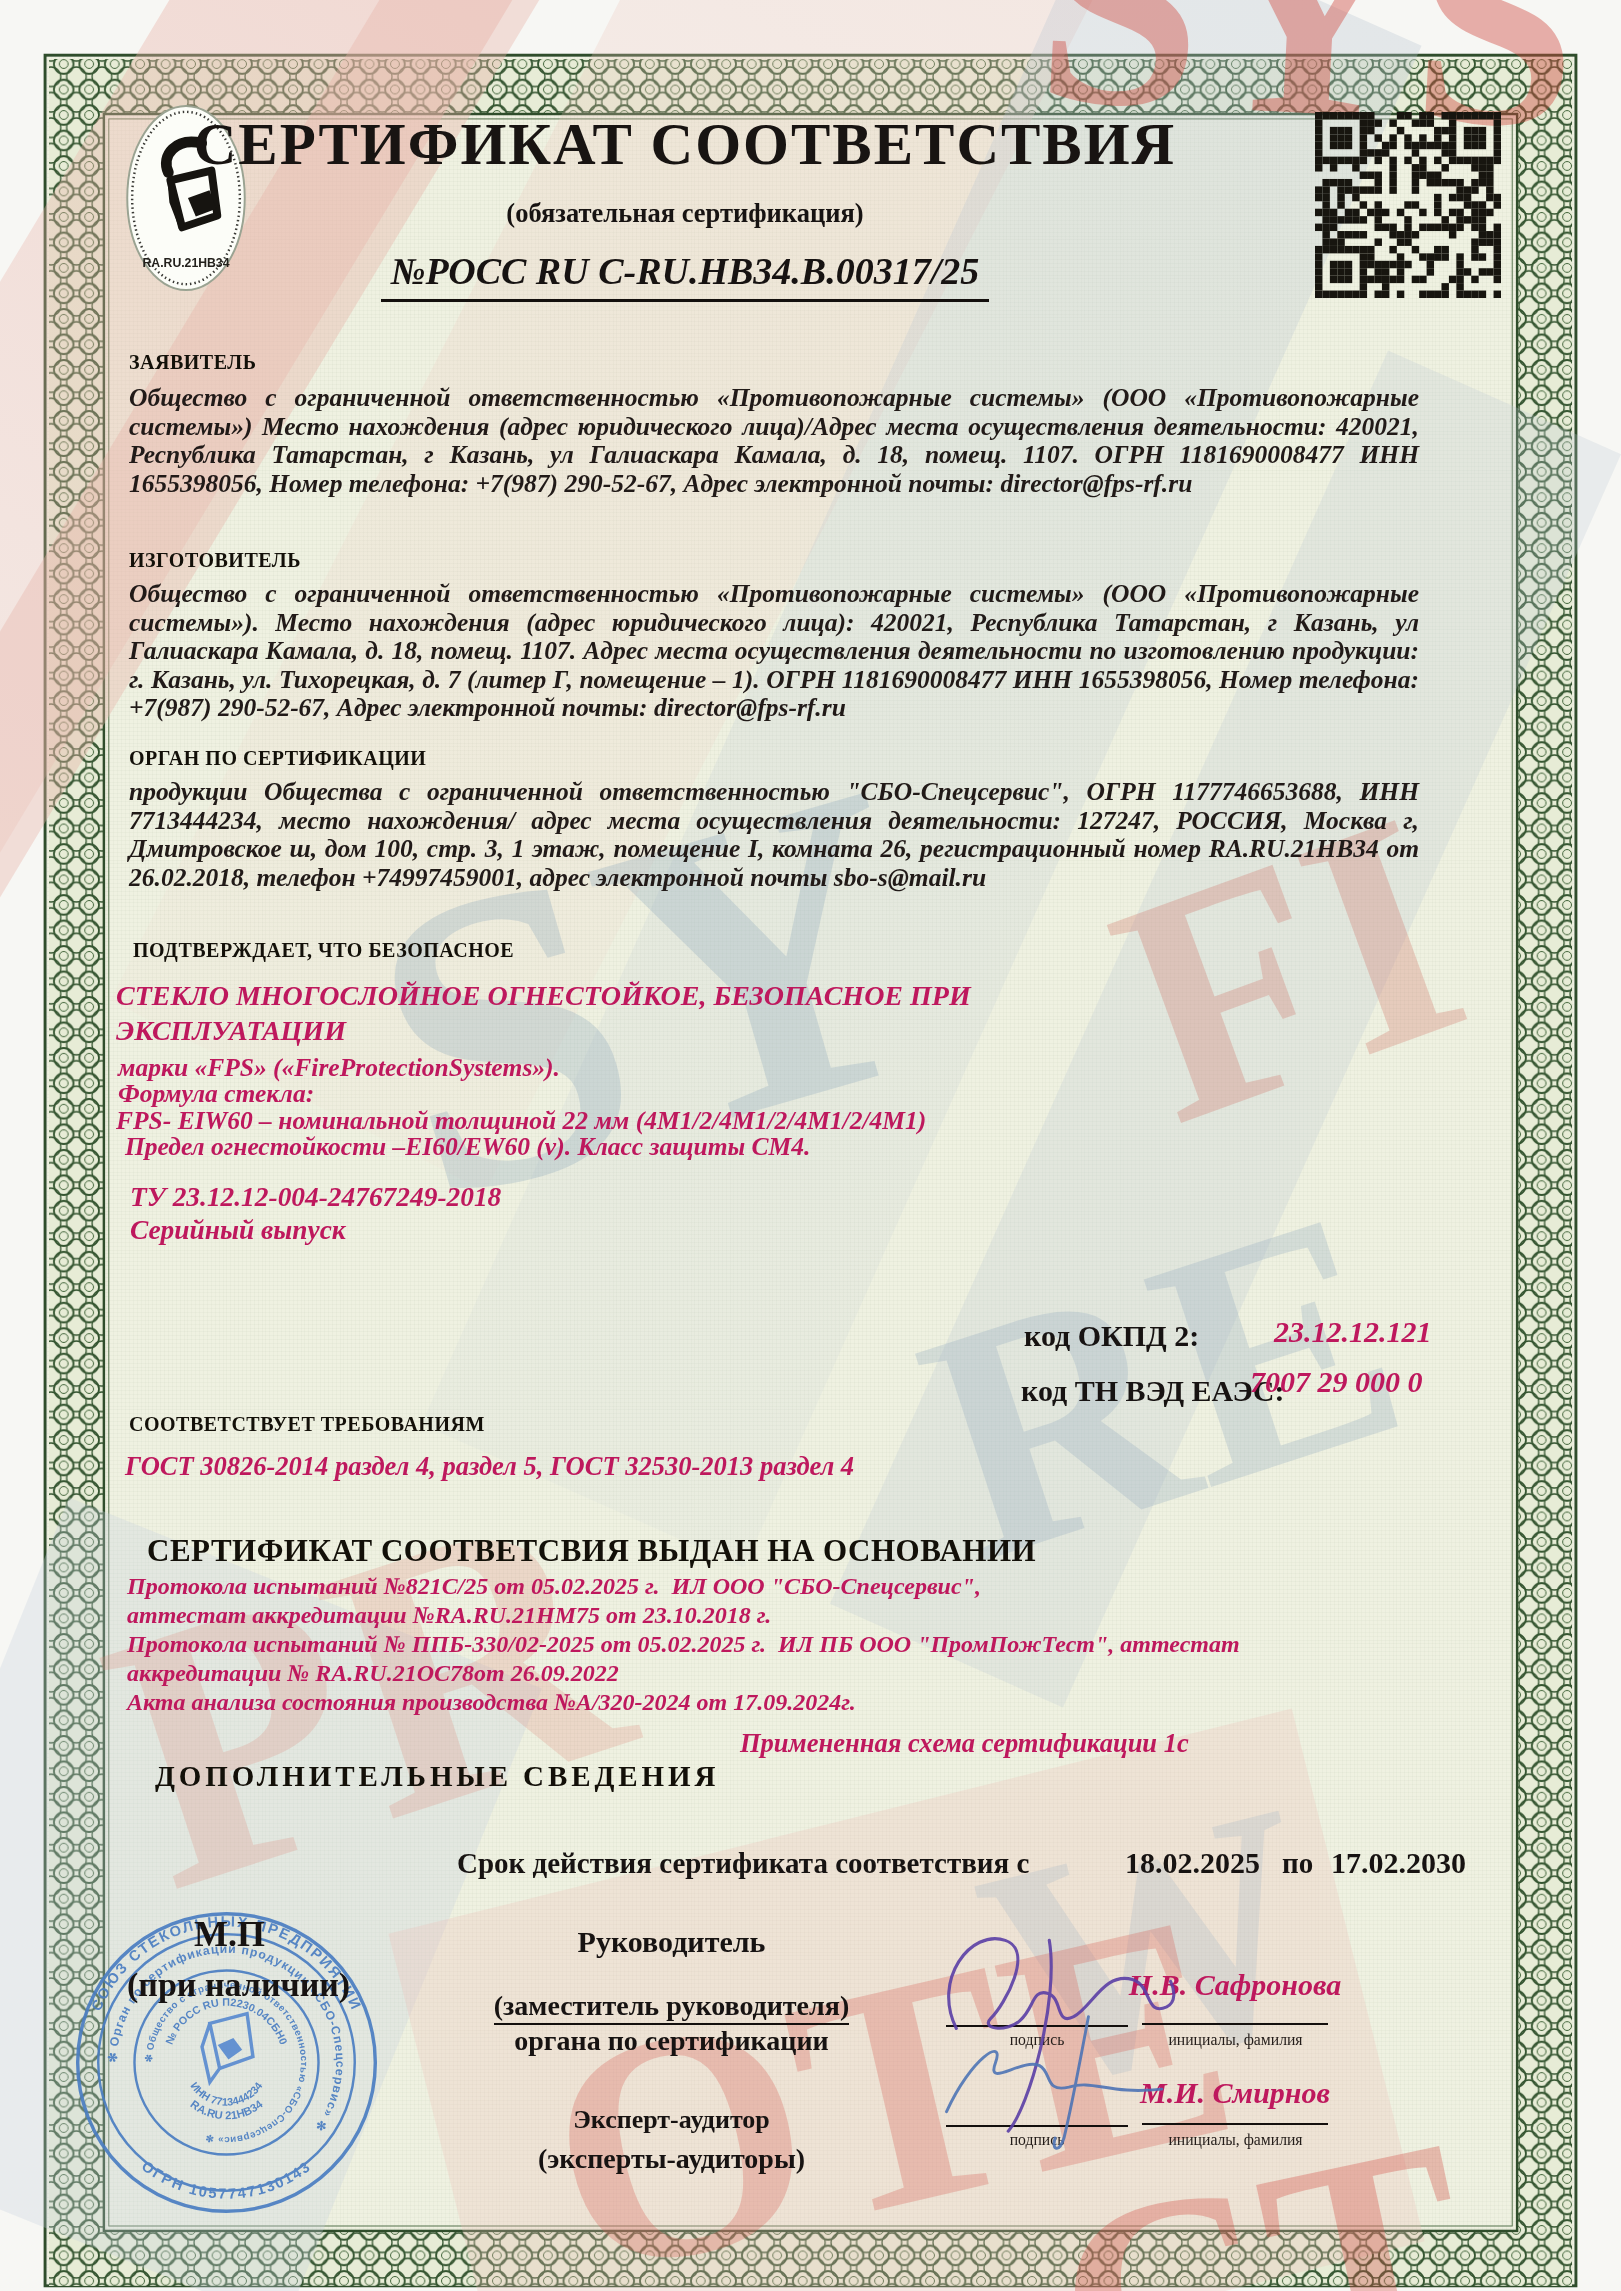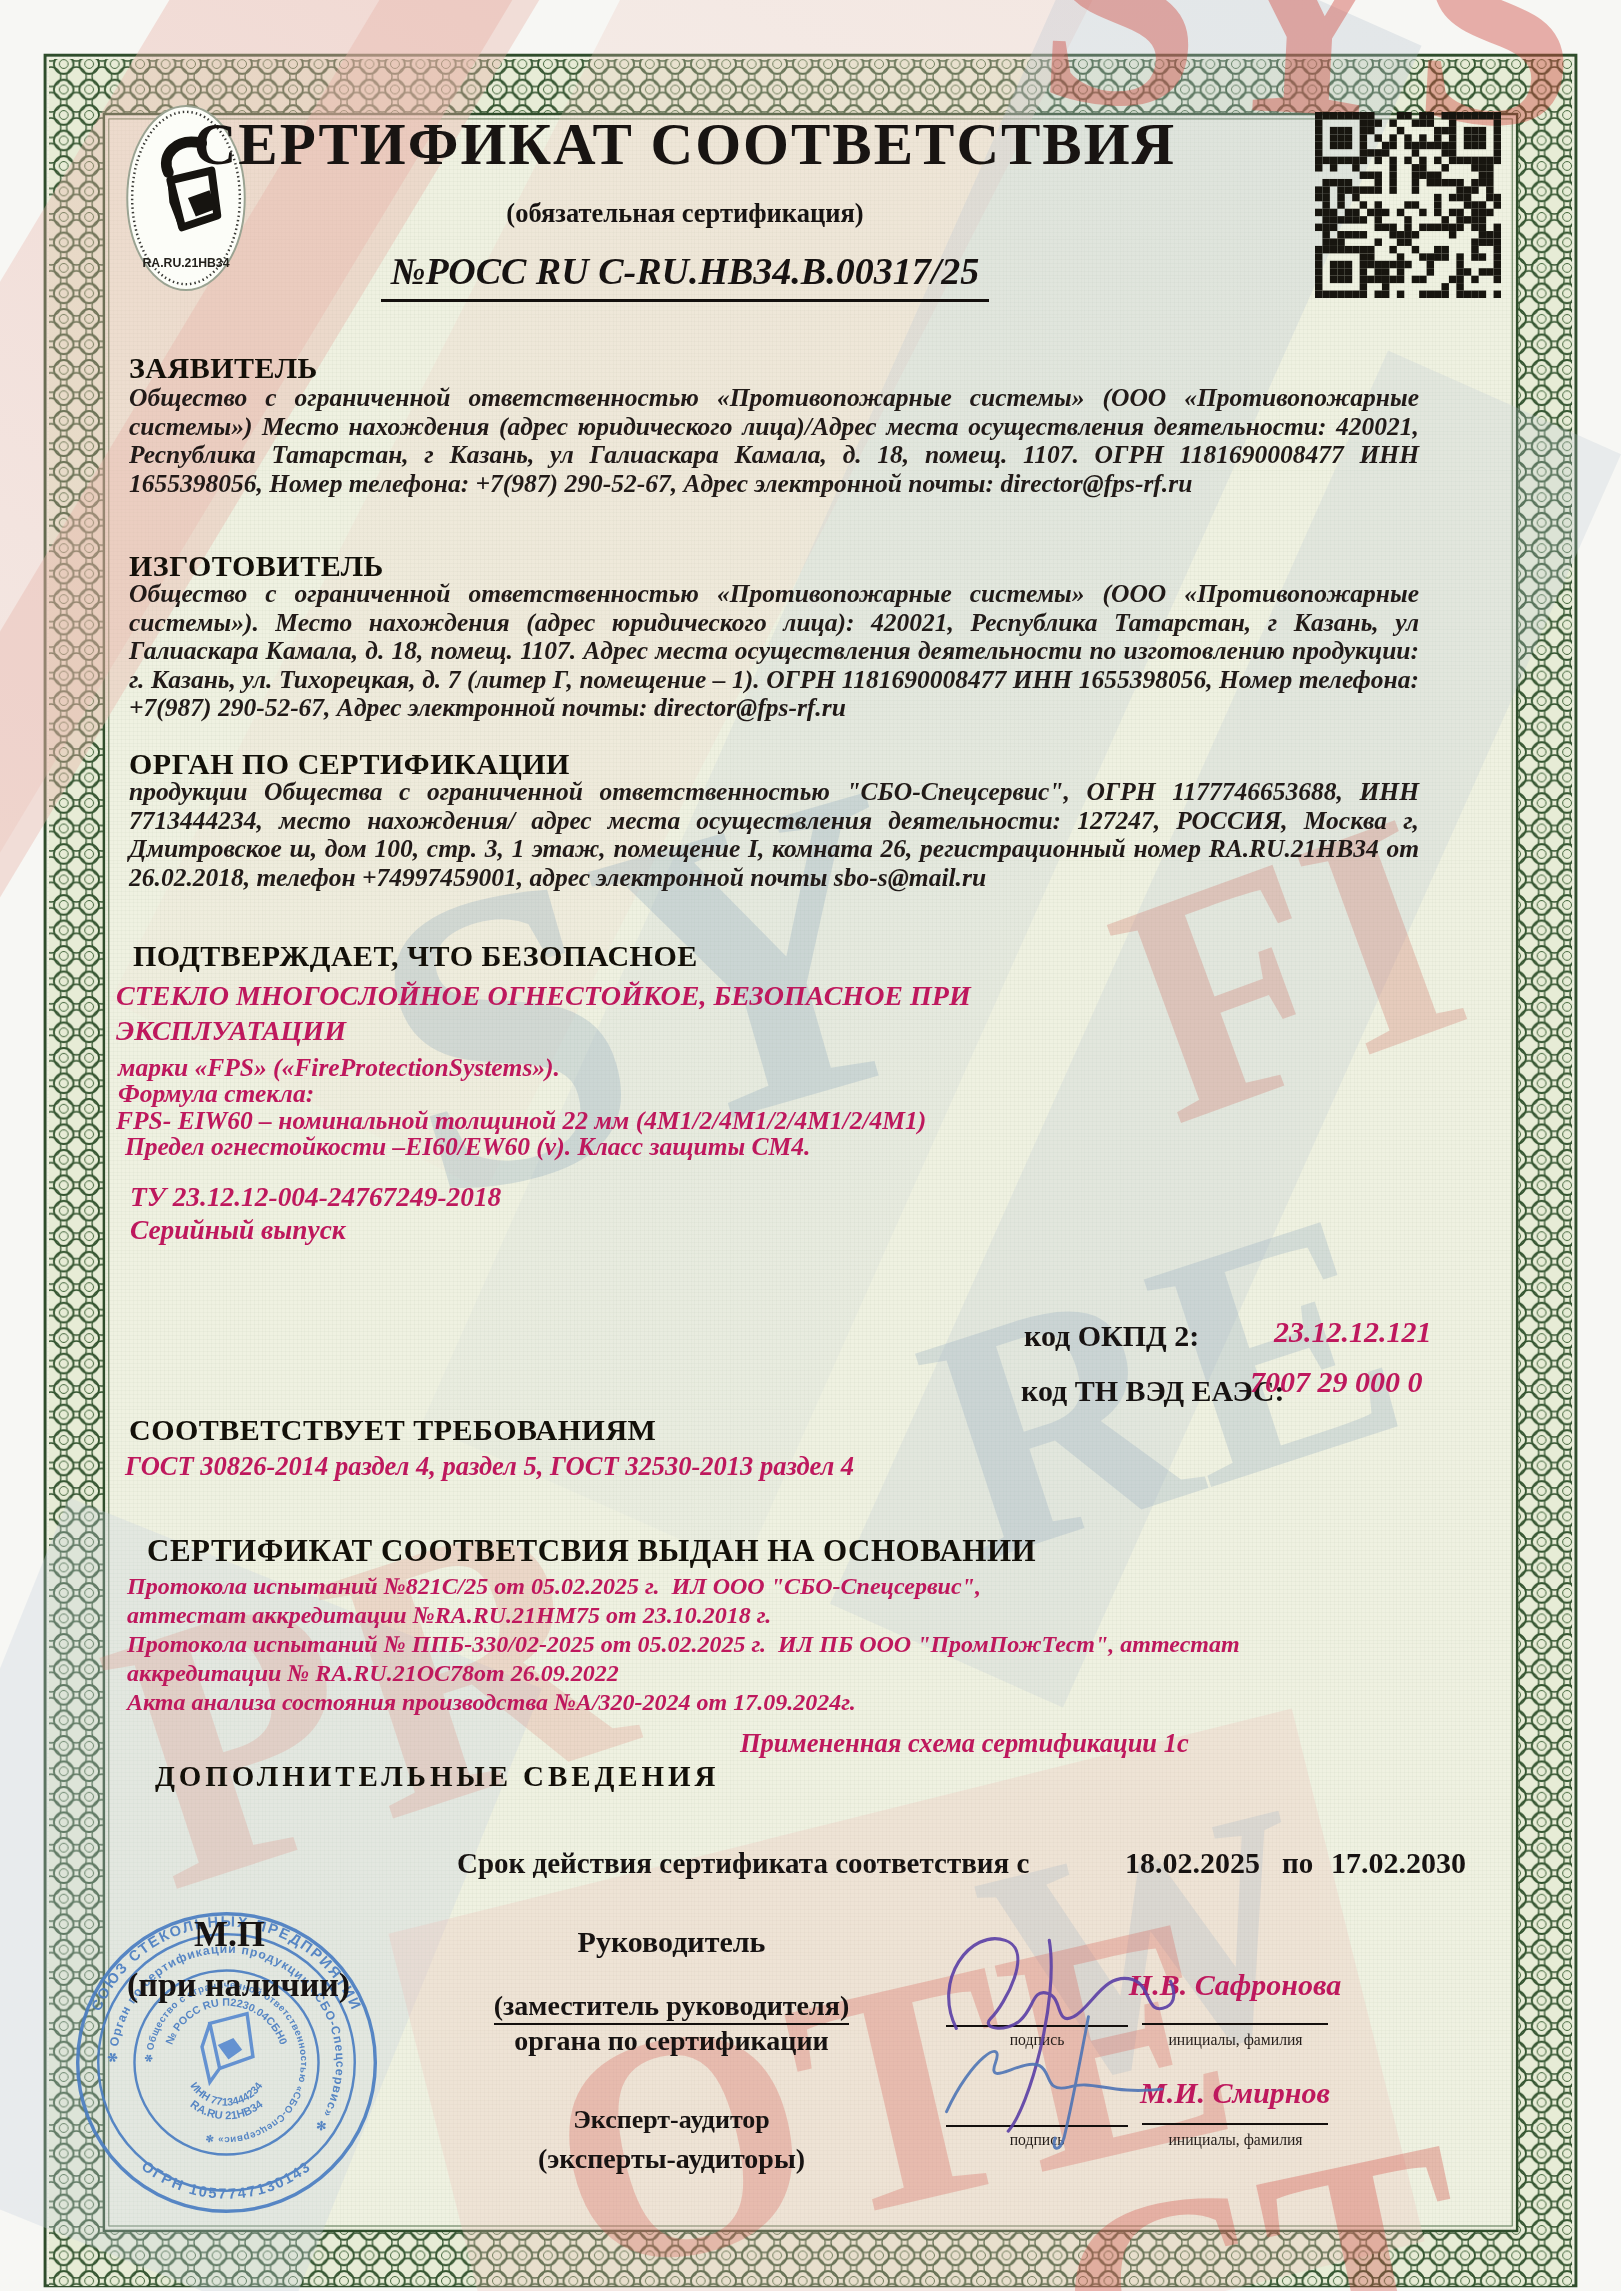--- a/index.html
+++ b/index.html
@@ -41,21 +41,21 @@
   .wm-ct  {left:1059px;top:2147px;font-size:294px;color:rgba(210,80,70,.34); transform:rotate(-12deg);}
   
   .frame{position:absolute;left:0;top:0;z-index:2;}
   
   .abs{position:absolute;z-index:4;}
   .cx{position:absolute;left:0;width:1370px;text-align:center;z-index:4;}
   #title{top:110px;font-size:59px;font-weight:bold;letter-spacing:2px;color:#181412;}
   #subtitle{top:198px;font-size:26.5px;font-weight:bold;}
   #cert-number{top:249px;font-size:38px;font-weight:bold;font-style:italic;}
   #cert-number span{display:inline-block;border-bottom:3.9px solid #14100e;padding:0 9.8px 5.9px;}
-  .h1{font-size:30px;font-weight:bold;color:#131009;letter-spacing:0.5px;}
+  .h1{font-size:20px;font-weight:bold;color:#131009;letter-spacing:0.5px;}
   .para{left:129px;width:1290px;font-size:25.5px;font-weight:bold;font-style:italic;
         text-align:justify;line-height:1.12;color:#211a18;}
   .pl{font-weight:bold;font-style:italic;color:#be185d;}
   #h-applicant{left:129px;top:351px;}      #p-applicant{top:384px;}
   #h-manufacturer{left:129px;top:549px;}   #p-manufacturer{top:580px;}
   #h-certbody{left:129px;top:747px;}       #p-certbody{top:778px;}
   #h-confirm{left:133px;top:939px;}
   #prod-line1{left:116px;top:980px;font-size:28px;}
   #prod-line2{left:116px;top:1015px;font-size:28px;}
   #prod-brand{left:118px;top:1053px;font-size:25.5px;}

